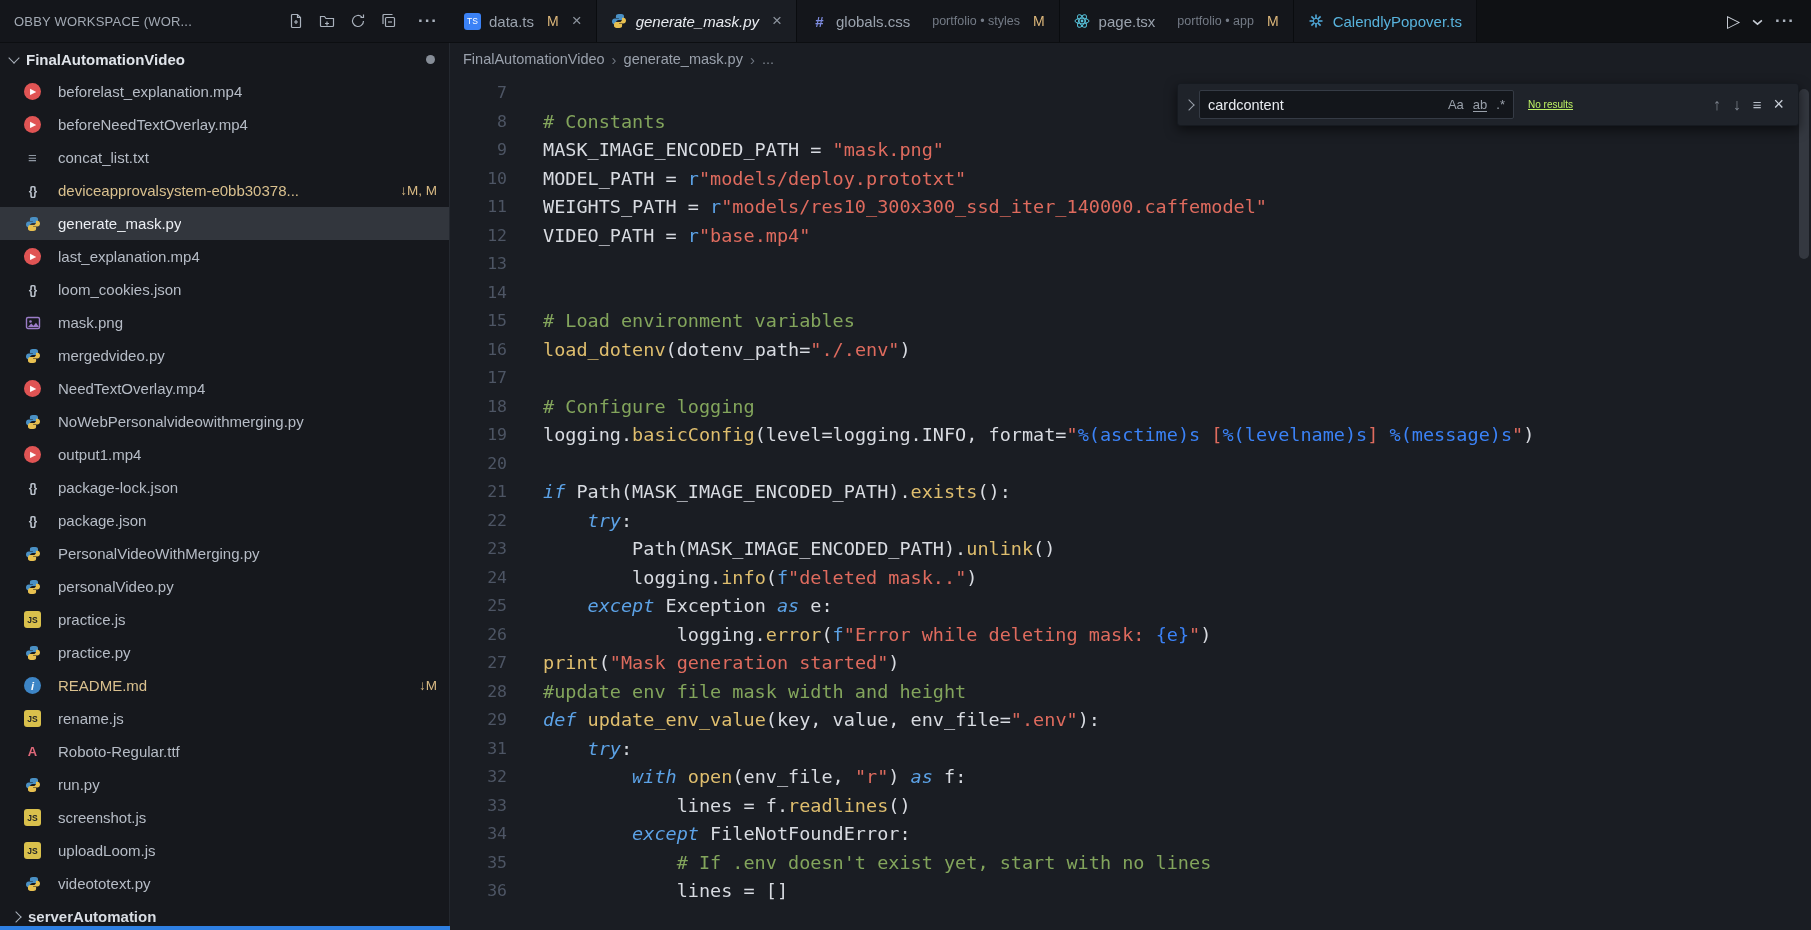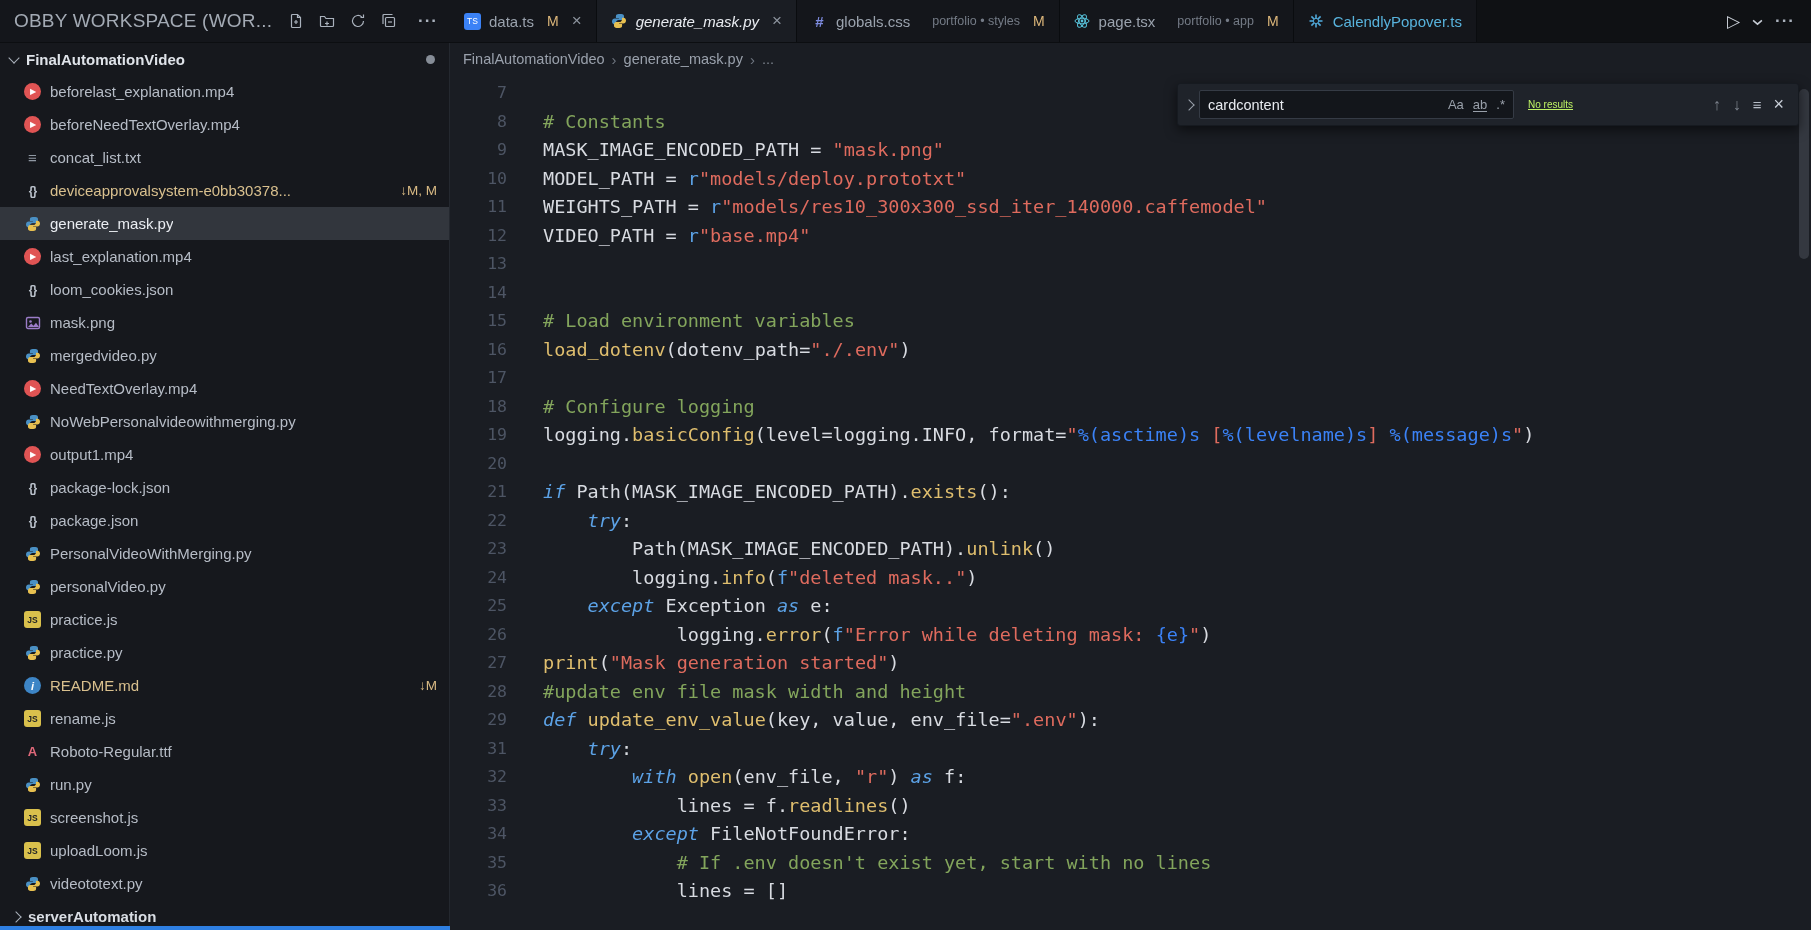--- a/index.html
+++ b/index.html
@@ -4,21 +4,21 @@
 <style>
   html,body{margin:0;padding:0;background:#0d0f12;}
   body{width:1811px;height:930px;position:relative;overflow:hidden;
        font-family:"Liberation Sans",sans-serif;}
   .win{position:absolute;inset:0;}
 
   
   .xhead{position:absolute;left:0;top:0;width:450px;height:43px;background:#14161b;
          display:flex;align-items:center;padding:0 10px 0 14px;box-sizing:border-box;
          color:#a3aab4;border-bottom:1px solid #0c0e11;}
-  .xhead .title{font-size:19px;letter-spacing:.2px;white-space:nowrap;overflow:hidden;text-align:right;}
+  .xhead .title{font-size:13px;letter-spacing:.2px;white-space:nowrap;overflow:hidden;text-align:right;}
   .xicons{margin-left:auto;display:flex;align-items:center;gap:7px;}
   .iconbtn{width:24px;height:24px;display:flex;align-items:center;justify-content:center;
            border-radius:4px;color:#aab2bd;}
   .iconbtn svg{width:16px;height:16px;stroke:#aab2bd;fill:none;stroke-width:1.2;}
   .more-dots{font-size:17px;color:#aab2bd;letter-spacing:1px;font-weight:700;}
   .xicons .more-dots{margin-left:8px;}
 
   
   .tabbar{position:absolute;left:450px;right:0;top:0;height:43px;background:#0f1114;
           display:flex;align-items:stretch;border-bottom:1px solid #0c0e11;box-sizing:border-box;}
@@ -41,21 +41,21 @@
   .rootrow .dot{margin-left:auto;width:9px;height:9px;border-radius:50%;background:#868d97;}
   .chev{width:7px;height:7px;border-right:1.6px solid #aab1bb;border-bottom:1.6px solid #aab1bb;
         display:inline-block;flex:none;}
   .chev-d{transform:rotate(45deg);margin-top:-3px;}
   .chev-rt{transform:rotate(-45deg);margin-left:2px;}
   .filelist{position:absolute;top:32px;left:0;right:0;}
   .frow{height:33px;display:flex;align-items:center;gap:9px;padding:0 12px 0 24px;
         font-size:15px;color:#b6bcc6;}
   .frow.selected{background:#32363d;color:#eaedf2;}
   .frow.modified .fname{color:#d9c08e;}
-  .fname{white-space:nowrap;overflow:hidden;}
+  .fname{white-space:nowrap;overflow:hidden;margin-left:8px;}
   .fbadge{margin-left:auto;color:#d9ba84;font-size:13.5px;white-space:nowrap;}
   .serverrow{height:33px;display:flex;align-items:center;gap:8px;padding:0 10px;
              color:#d9dde4;font-weight:700;font-size:15px;}
   .blueline{position:absolute;left:0;bottom:0;width:450px;height:4px;background:#2e7fe2;}
 
   
   .fic{width:17px;height:17px;flex:none;display:flex;align-items:center;justify-content:center;}
   .fic svg{width:16px;height:16px;}
   .fic-mp4{background:#e05454;border-radius:50%;color:#fff;font-size:8px;padding-left:1px;box-sizing:border-box;}
   .fic-txt{color:#8f98a3;font-size:15px;}

